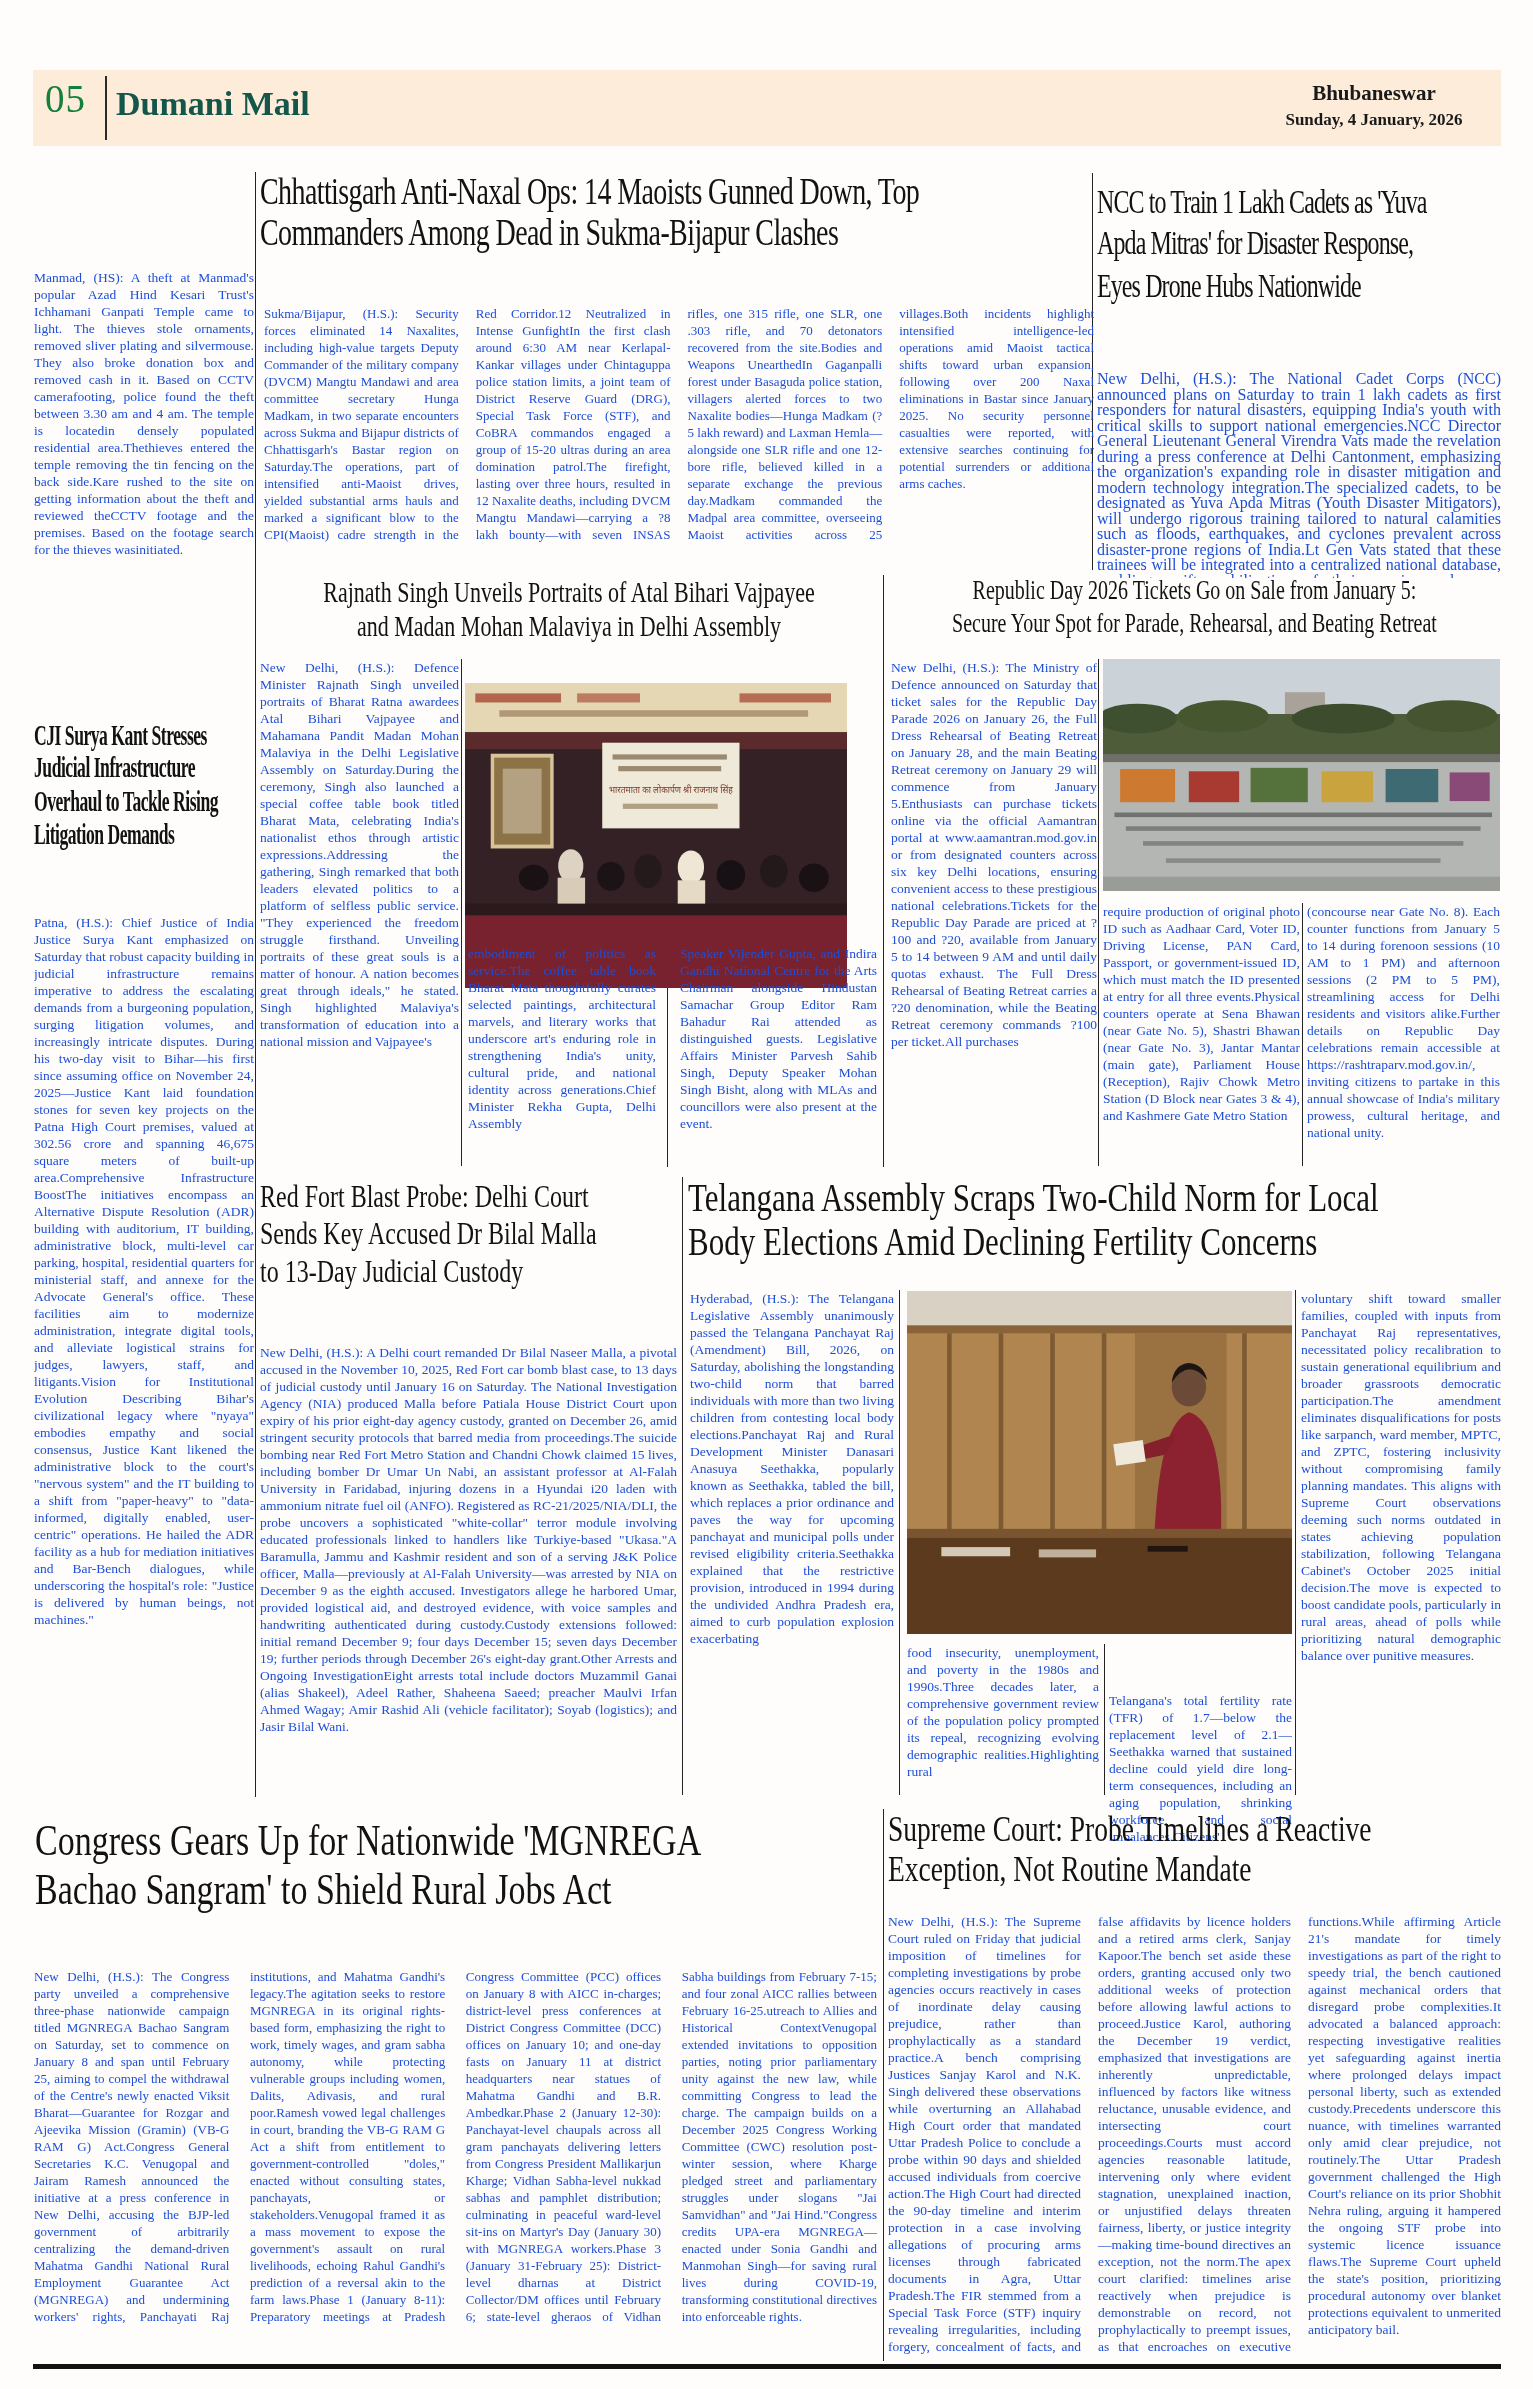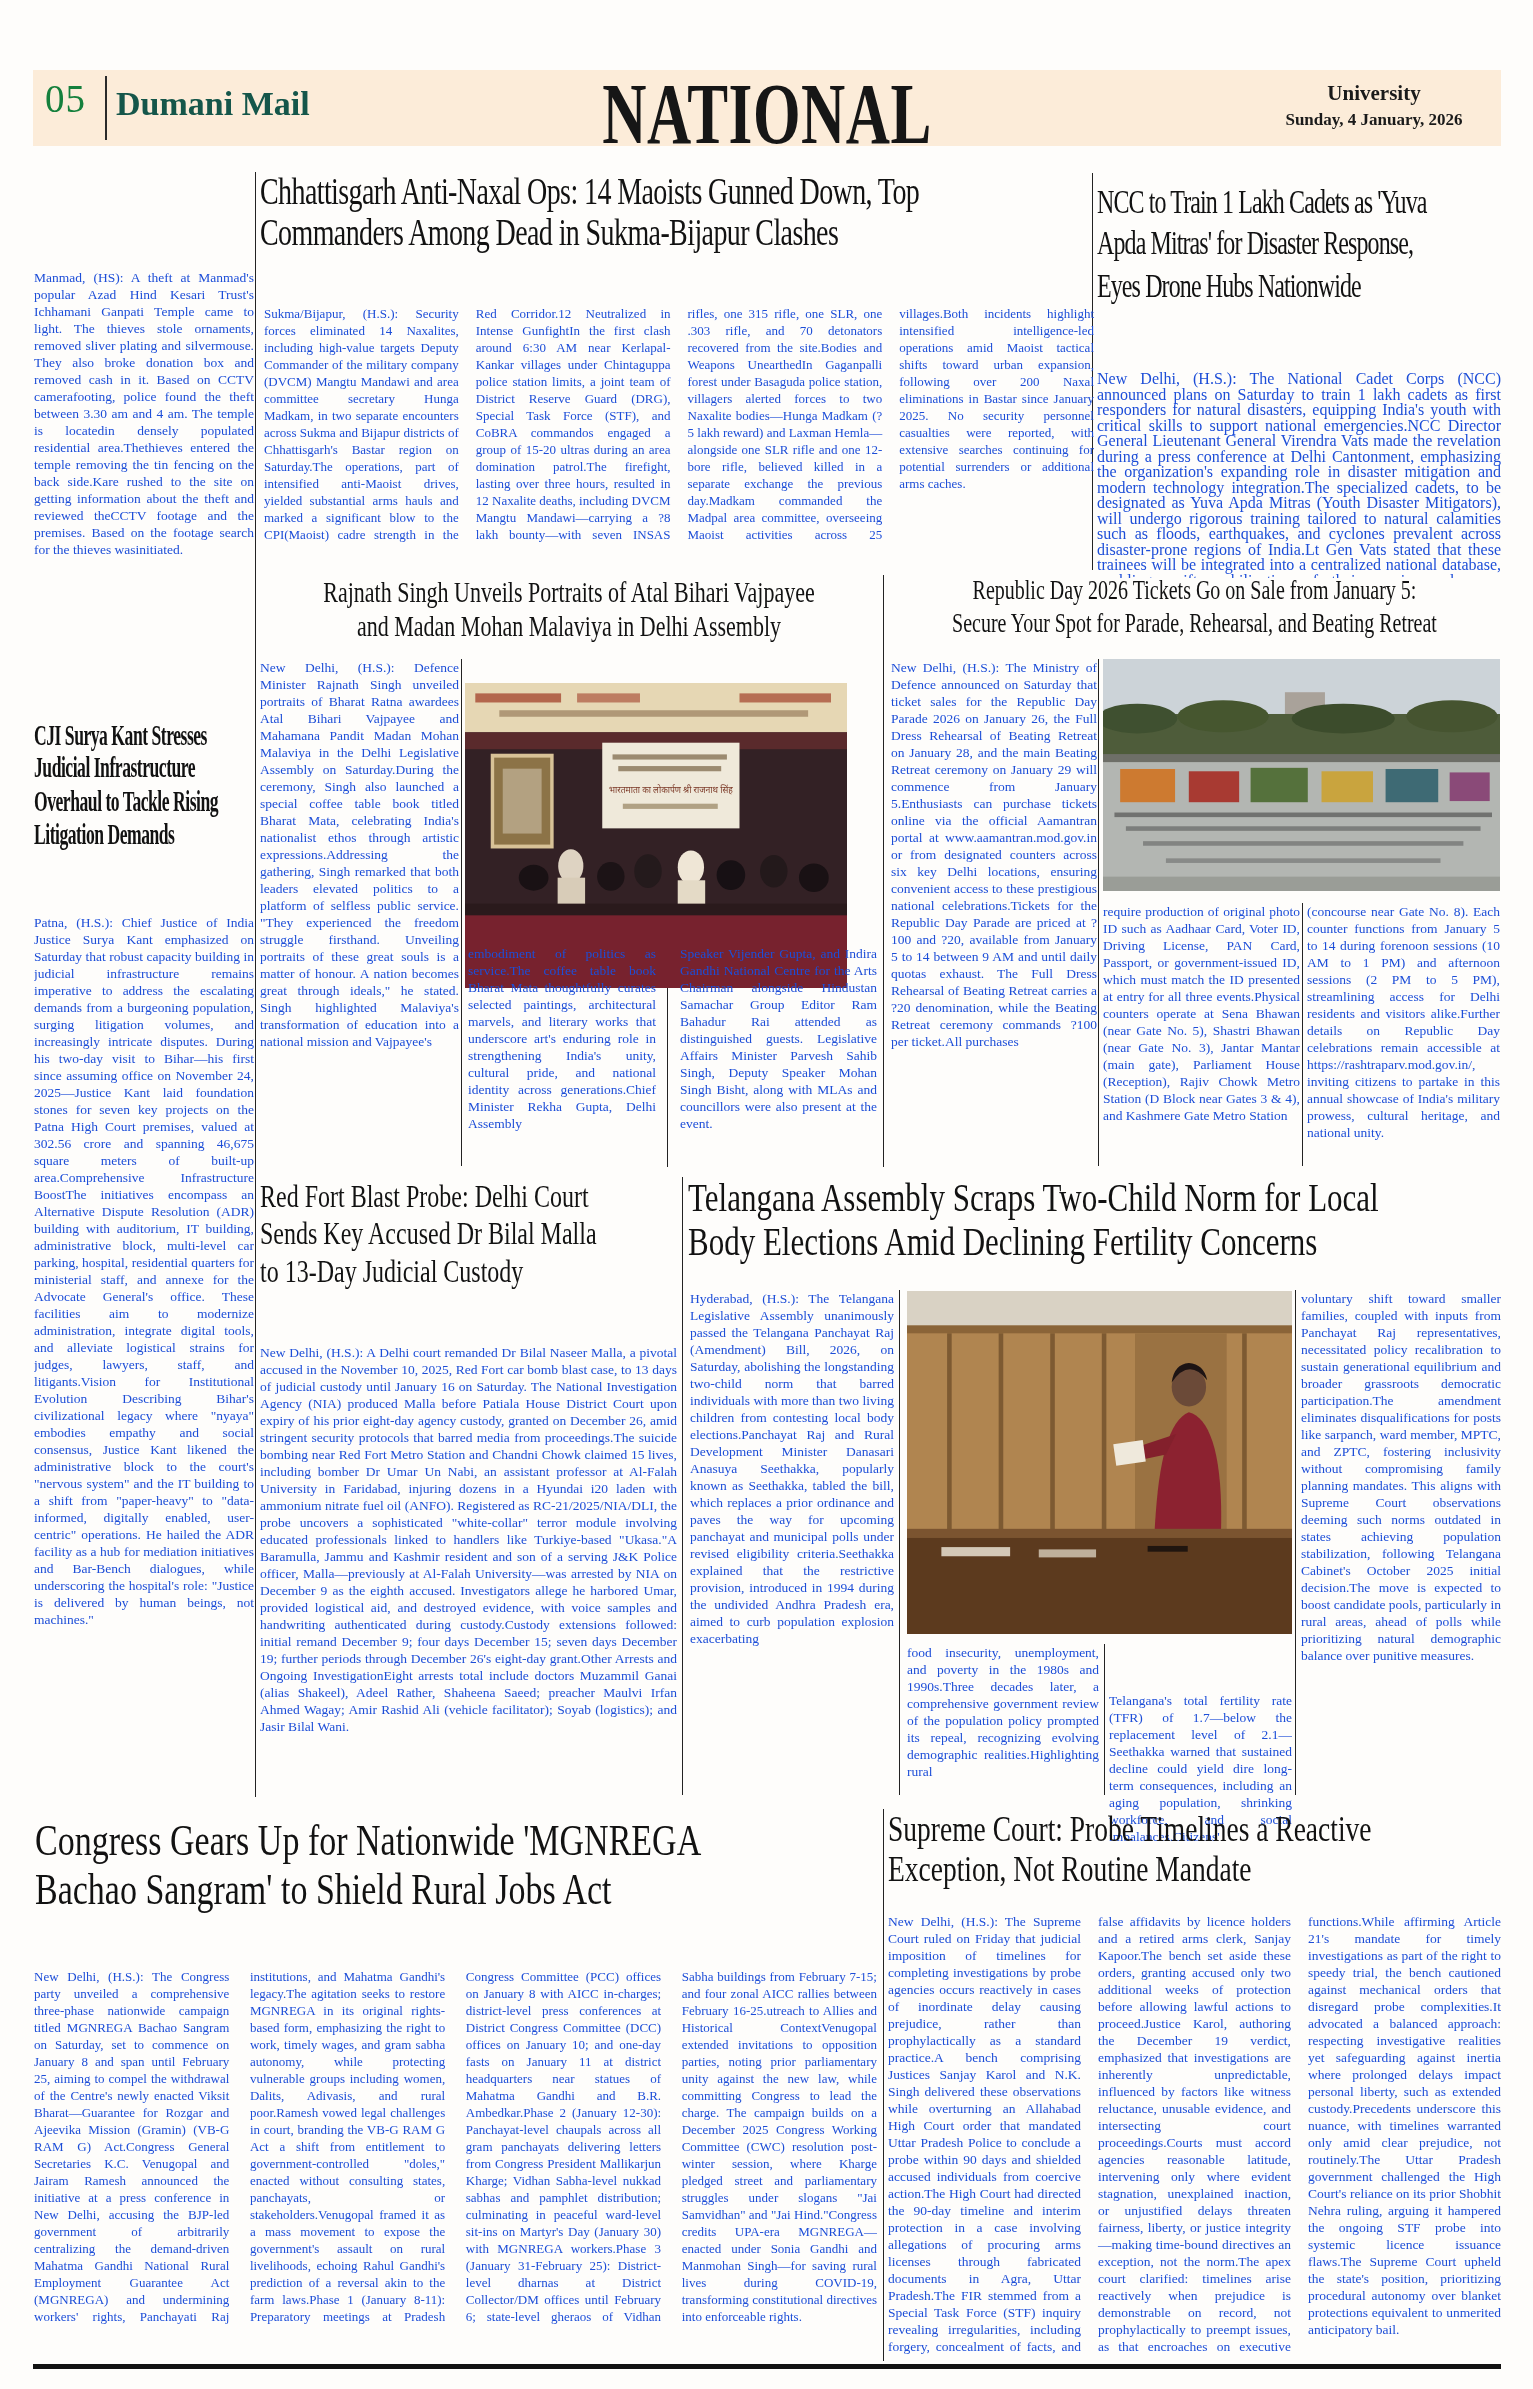--- a/index.html
+++ b/index.html
@@ -75,24 +75,21 @@
 </style>
 </head>
 <body>
 
 <div id="paper">
 
   <div class="blk header-band"></div>
   <div class="blk page-number">05</div>
   <div class="blk mast-divider"></div>
   <div class="blk masthead">Dumani Mail</div>
-  <div class="blk section-wrap">
-    <span class="section-title">NATIONAL</span>
-  </div>
-  <div class="blk city">University</div>
+  <div class="blk city">Bhubaneswar</div>
   <div class="blk pagedate">Sunday, 4 January, 2026</div>
 
   <div class="blk vrule" style="left:255px;top:172px;height:1625px;"></div>
   <div class="blk vrule" style="left:1092px;top:173px;height:397px;"></div>
   <div class="blk vrule" style="left:461px;top:659px;height:507px;"></div>
   <div class="blk vrule" style="left:667px;top:945px;height:222px;"></div>
   <div class="blk vrule" style="left:883px;top:575px;height:592px;"></div>
   <div class="blk vrule" style="left:1098px;top:659px;height:507px;"></div>
   <div class="blk vrule" style="left:1302px;top:903px;height:263px;"></div>
   <div class="blk vrule" style="left:682px;top:1177px;height:618px;"></div>

